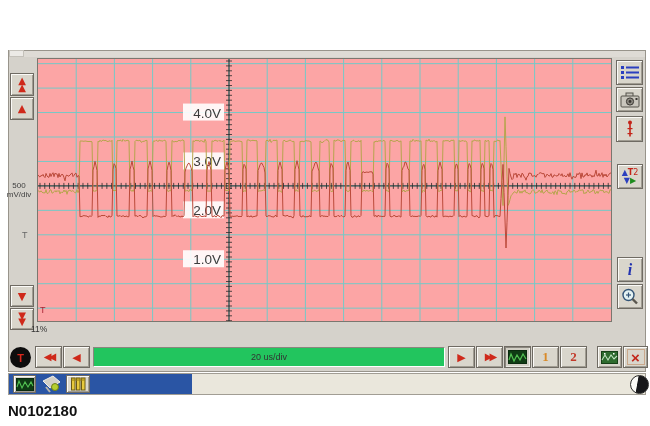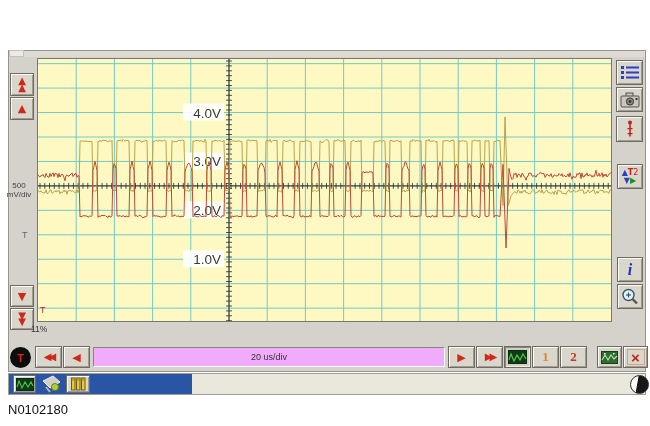--- a/index.html
+++ b/index.html
@@ -13,41 +13,41 @@
   .b.sunk{box-shadow:inset 1px 1px 0 #8b877f,inset -1px -1px 0 #eeede8;background:#d2cfc5;}
   .red{color:#cf291a;}
   .glyph{font-family:"DejaVu Sans",sans-serif;font-size:11px;line-height:1;}
   .stack{display:flex;flex-direction:column;align-items:center;}
   .stack .glyph{font-size:10px;line-height:6.5px;}
   .dblh .glyph{font-size:10px;letter-spacing:-3px;}
   .win{position:absolute;left:8px;top:50px;width:638px;height:322px;background:#d5d2cb;
        border:1px solid #98948b;box-sizing:border-box;}
   .wintop{position:absolute;left:9px;top:51px;width:636px;height:6px;background:#dedbd5;}
   .wintab{position:absolute;left:9px;top:50px;width:15px;height:7px;background:#eceae6;border:1px solid #c4c1ba;box-sizing:border-box;}
-  .graph{position:absolute;left:37px;top:58px;width:573px;height:262px;background:#fef9c3;
+  .graph{position:absolute;left:37px;top:58px;width:573px;height:262px;background:#fca5a5;
          border:1px solid #7b776f;}
   .sidelabel{position:absolute;left:3px;top:181px;width:32px;text-align:center;font-size:8px;
              line-height:9px;color:#3f3f3f;}
   .tinytxt{position:absolute;font-size:8.5px;color:#333;}
-  .field{position:absolute;background:#f0abfc;border:1px solid;border-color:#8a867e #ffffff #ffffff #8a867e;
+  .field{position:absolute;background:#22c55e;border:1px solid;border-color:#8a867e #ffffff #ffffff #8a867e;
          display:flex;align-items:center;justify-content:center;font-size:9px;color:#333;box-sizing:border-box;}
   .track{position:absolute;left:8px;top:373px;width:638px;height:22px;background:#eae7dc;
          border:1px solid #a19d94;box-sizing:border-box;}
   .bluefill{position:absolute;left:0;top:0;width:183px;height:20px;background:#2a55a4;}
   .circleT{position:absolute;border-radius:50%;background:#0d0d0d;display:flex;align-items:center;
            justify-content:center;color:#d8281c;font-weight:bold;font-size:11px;}
   .contrast{position:absolute;width:17px;height:17px;border-radius:50%;border:1px solid #2a2a2a;
             background:linear-gradient(100deg,#fbfbf7 0 36%,#17171a 40%);}
   .chnum{font-weight:bold;font-size:13px;font-family:"Liberation Serif",serif;}
   .trigicon{display:flex;flex-direction:column;align-items:center;line-height:8px;font-size:8px;
             font-family:"DejaVu Sans",sans-serif;}
   .infoi{font-family:"Liberation Serif",serif;font-style:italic;font-weight:bold;font-size:16px;color:#2233b0;}
   .closebox{width:16px;height:14px;border:1px solid #c9a88c;display:flex;align-items:center;
             justify-content:center;color:#c3271b;font-size:15px;font-weight:bold;line-height:1;}
-  .figlabel{position:absolute;left:8px;top:402px;font-size:13px;color:#111;}
+  .figlabel{position:absolute;left:8px;top:402px;font-size:15px;color:#111;font-weight:bold;}
 </style>
 </head>
 <body>
 
 <div class="page">
 
   <div class="win"></div>
   <div class="wintop"></div>
   <div class="wintab"></div>
 

